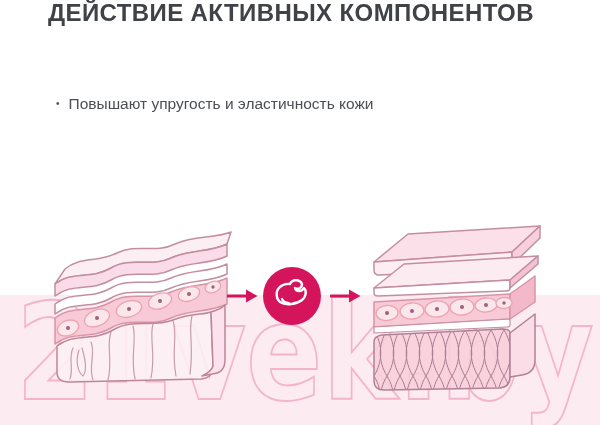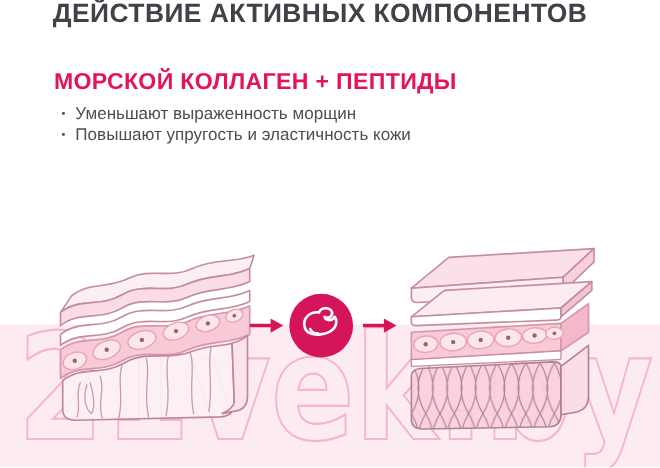--- a/index.html
+++ b/index.html
@@ -33,24 +33,22 @@
 
 <div class="canvas">
 
   <div class="band"></div>
 
   <svg class="watermark" xmlns="http://www.w3.org/2000/svg">
     <text x="16" y="399" font-family="DejaVu Sans, sans-serif" font-weight="bold" font-size="134" fill="none" stroke-width="2" opacity="0.9" textLength="578" lengthAdjust="spacingAndGlyphs" stroke="#f4b0c8">21vek.by</text>
   </svg>
 
   <h1 class="title">ДЕЙСТВИЕ АКТИВНЫХ КОМПОНЕНТОВ</h1>
-  <h2 class="subtitle">МОРСКОЙ КОЛЛАГЕН + ПЕПТИДЫ</h2>
 
   <ul class="bullets">
-    <li>Уменьшают выраженность морщин</li>
     <li>Повышают упругость и эластичность кожи</li>
   </ul>
 
   <svg class="art art-left" viewBox="0 0 190 165" xmlns="http://www.w3.org/2000/svg">
     <g stroke="#c48ea1" stroke-width="1.5" stroke-linejoin="round" stroke-linecap="round">
       <path d="M10,62 C28,48 46,58 66,46 C86,34 106,46 126,36 C146,27 164,31 182,22 L186,10 C168,17 150,13 130,22 C110,32 92,21 72,31 C52,41 36,34 20,47 Z" fill="#fceff4"></path>
       <path d="M10,62 C28,48 46,58 66,46 C86,34 106,46 126,36 C146,27 164,31 182,22 L182,34 C164,43 146,39 126,48 C106,58 86,46 66,58 C46,70 28,60 10,74 Z" fill="#f9dce7"></path>
       <path d="M10,82 C28,68 46,78 66,66 C86,54 106,66 126,56 C146,47 164,51 182,42 L182,52 C164,61 146,57 126,66 C106,76 86,64 66,76 C46,88 28,78 10,92 Z" fill="#ffffff"></path>
     </g>
     <path d="M10,96 C28,82 46,92 66,80 C86,68 106,80 126,70 C146,61 164,65 182,56 L182,82 C164,91 146,87 126,96 C106,106 86,94 66,106 C46,118 28,108 10,122 Z" fill="#f8c9d6" stroke="#d795a8" stroke-width="1.5" stroke-linejoin="round"></path>

